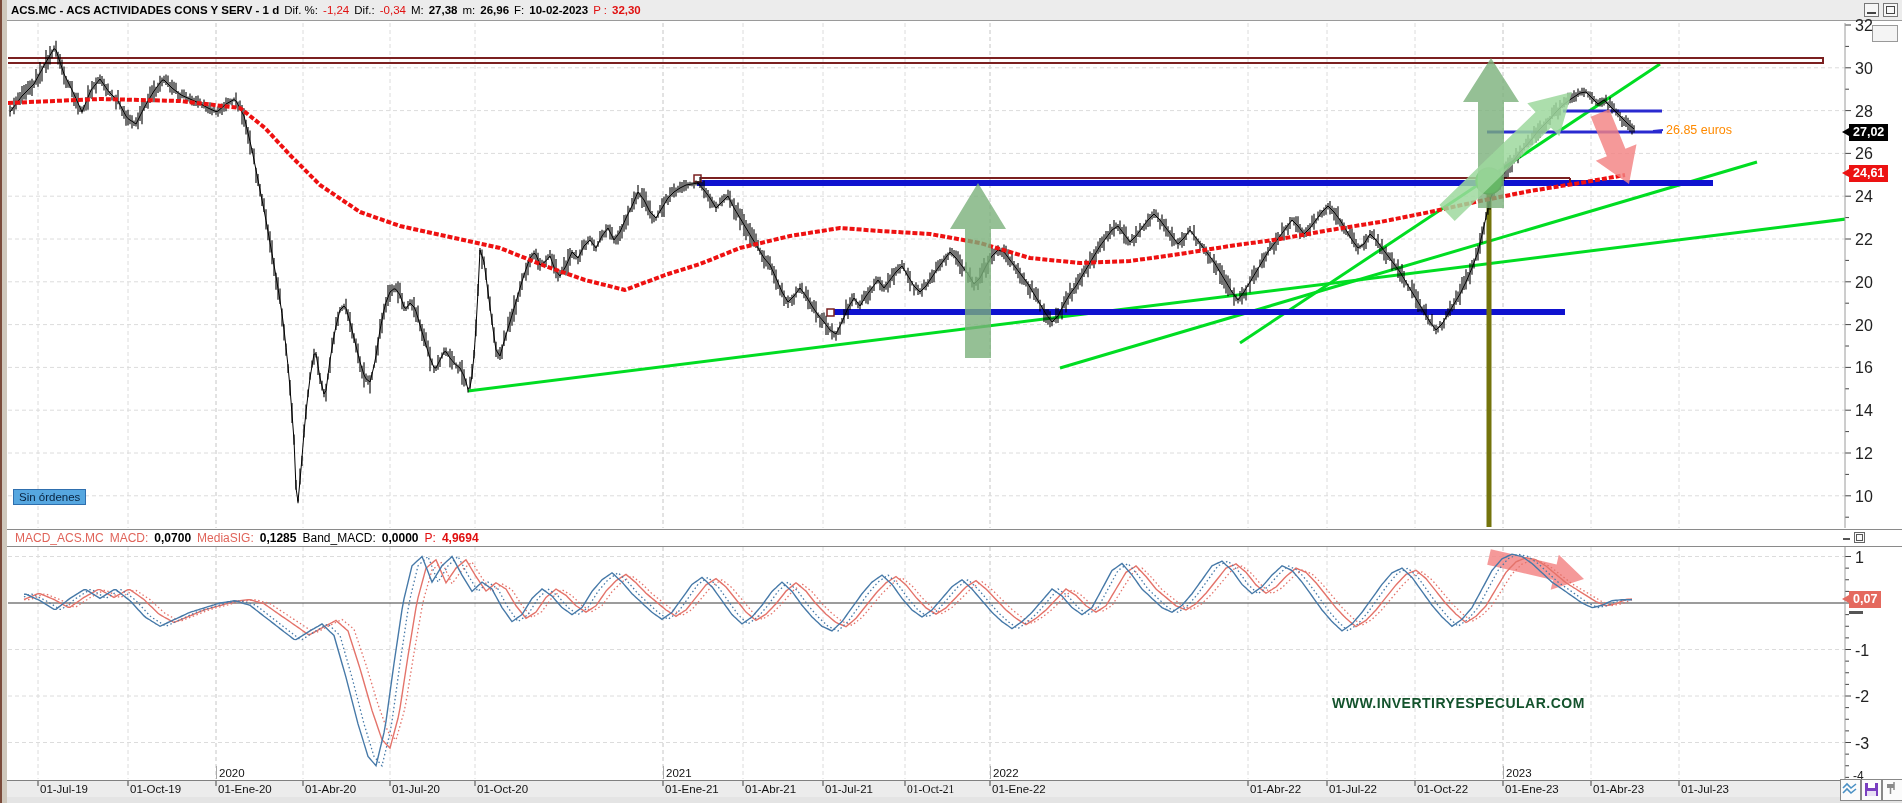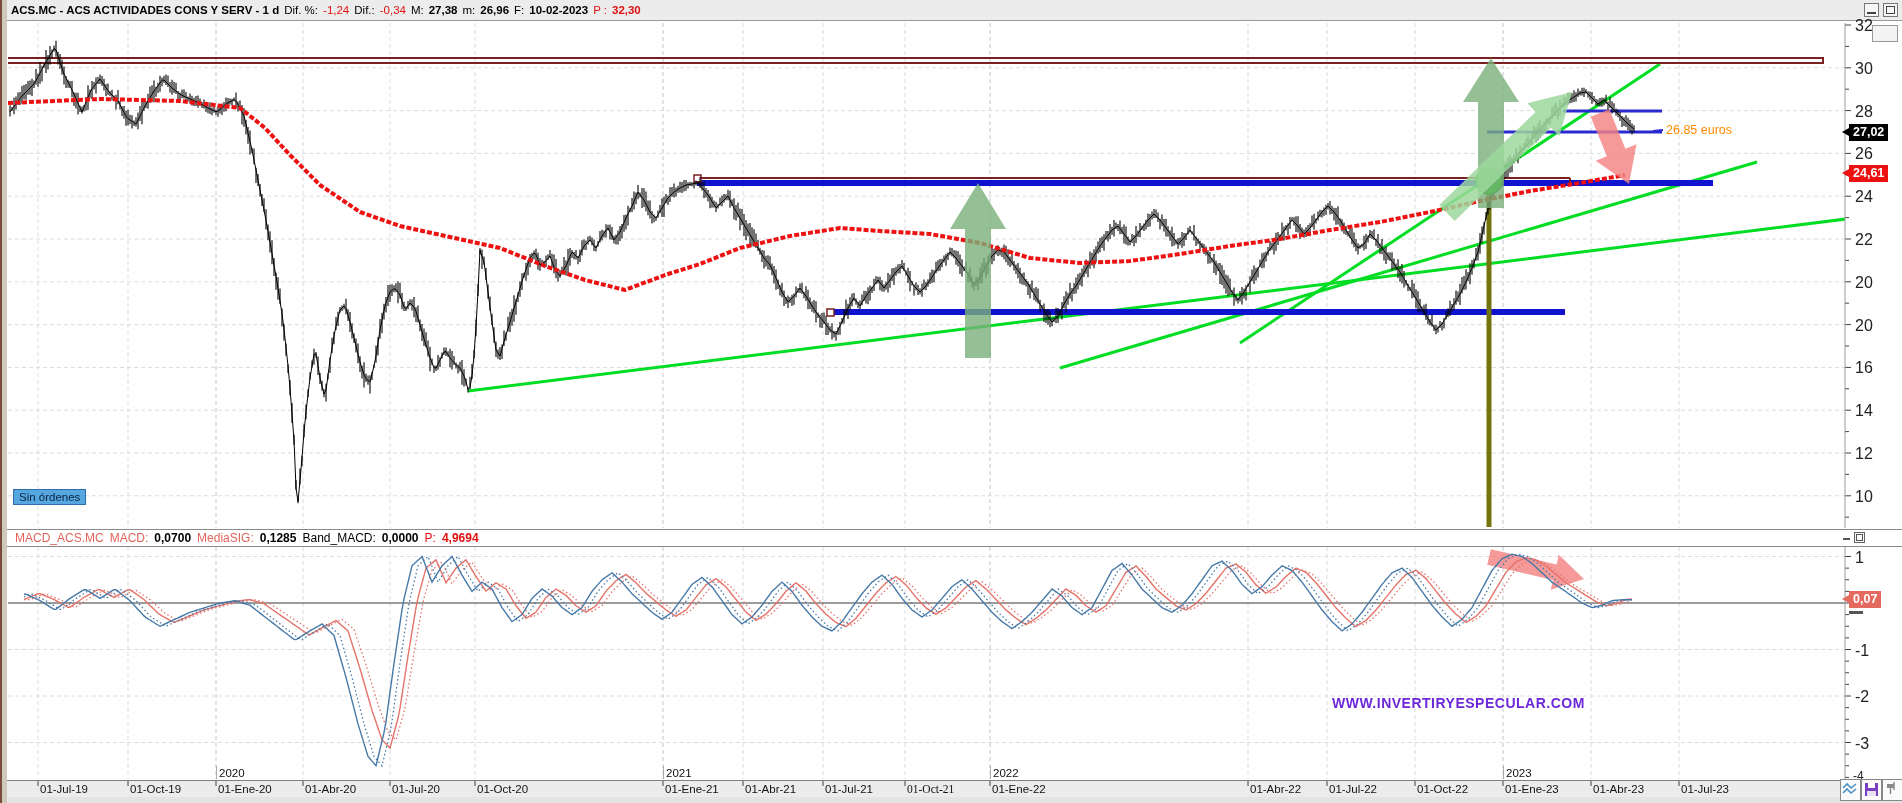--- a/index.html
+++ b/index.html
@@ -27,21 +27,21 @@
   #gfx{position:absolute;left:0;top:0;width:1902px;height:803px;pointer-events:none;}
   .ylab{position:absolute;font-size:16px;color:#222;}
   .xlab{position:absolute;font-size:11.5px;color:#111;top:783px;}
   .yearlab{position:absolute;font-size:11.5px;color:#111;top:767px;}
   .yearline{position:absolute;width:1px;height:13px;background:#aaa;top:766px;}
   .badge{position:absolute;color:#fff;font-size:12.5px;font-weight:bold;padding:1px 4px 2px 4px;line-height:14px;text-align:center;}
   .badge-arrow{position:absolute;width:0;height:0;border-top:4px solid transparent;border-bottom:4px solid transparent;}
   .chip{position:absolute;left:13px;top:489px;background:#56a7e0;border:1px solid #2f6fae;color:#08233f;
     font-size:11.5px;padding:1px 5px;}
   .pricenote{position:absolute;left:1666px;top:123px;color:#ff8a00;font-size:12.5px;}
-  .watermark{position:absolute;left:1332px;top:695px;font-size:14px;font-weight:bold;color:#6d28d9;letter-spacing:0.5px;}
+  .watermark{position:absolute;left:1332px;top:695px;font-size:14px;font-weight:bold;color:#14532d;letter-spacing:0.5px;}
   .cornerbox{position:absolute;left:1872px;top:25px;width:24px;height:15px;border:1px solid #999;background:#f4f4f4;cursor:pointer;}
   .minictrl{position:absolute;display:flex;gap:3px;}
   .mc{width:9px;height:9px;border:1px solid #666;background:#fafafa;position:relative;cursor:pointer;}
   .mc-min{border:none;background:none;}
   .mc-min:after{content:"";position:absolute;left:1px;right:1px;bottom:1px;height:2px;background:#555;}
   .mc-max:after{content:"";position:absolute;left:1px;right:1px;top:1px;bottom:1px;border:1px solid #555;}
   .toolbox{position:absolute;top:779px;width:19px;height:20px;border:1px solid #888;background:#fbfbfb;cursor:pointer;}
   .floppy{position:absolute;left:3px;top:3px;width:13px;height:13px;background:#7a3fc0;}
   .floppy:before{content:"";position:absolute;left:3px;top:0;width:7px;height:5px;background:#fff;}
   .floppy:after{content:"";position:absolute;left:2px;bottom:0;width:9px;height:5px;background:#e8e0f4;}

